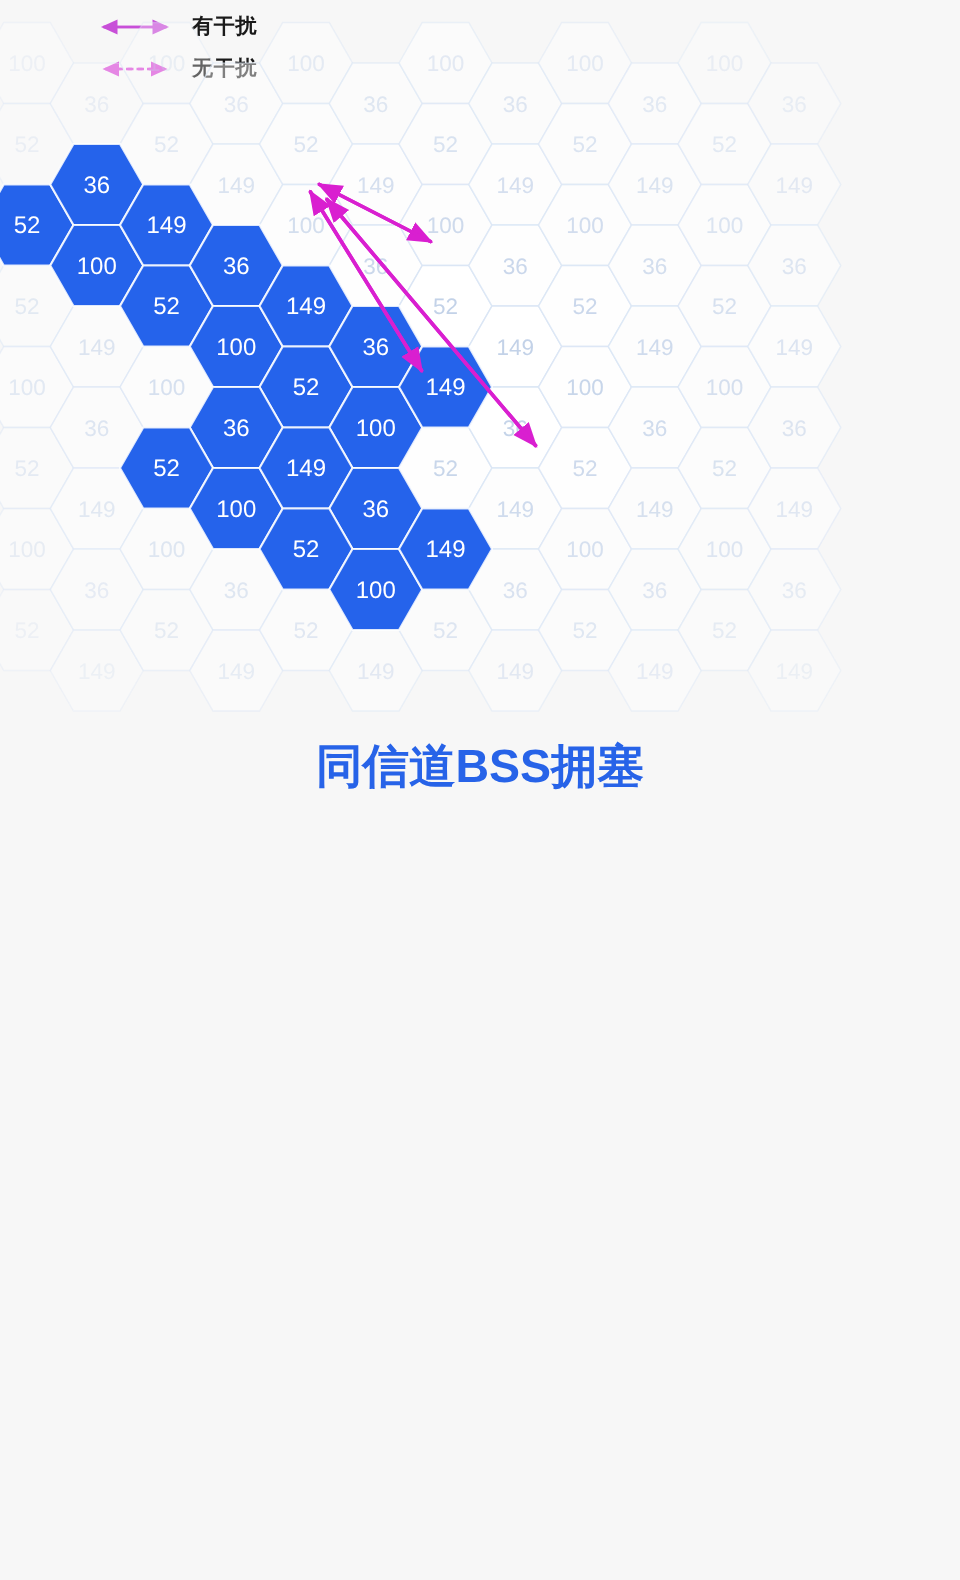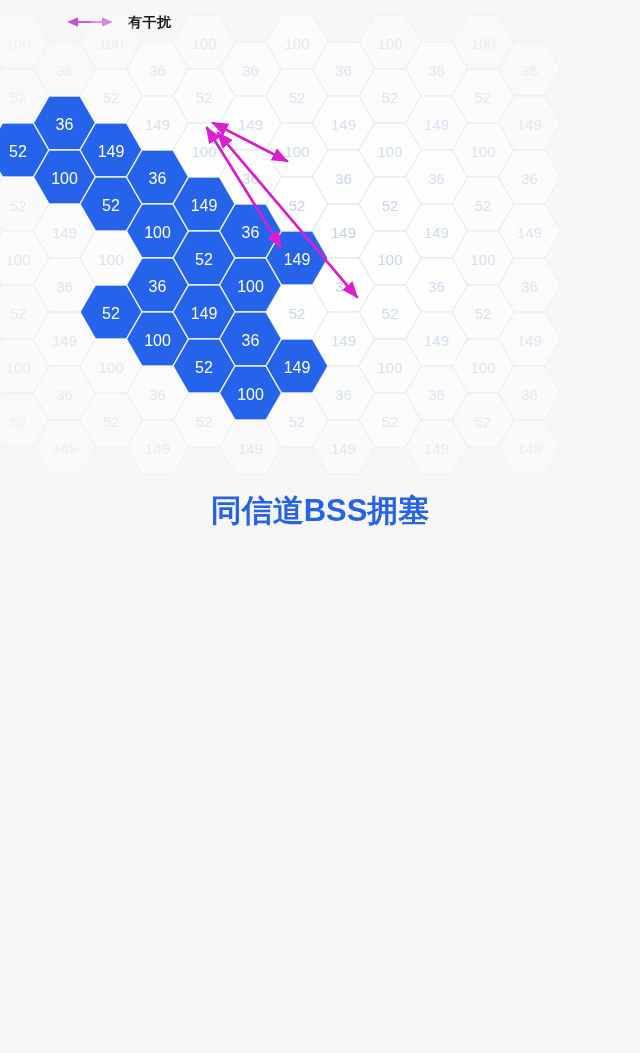--- a/index.html
+++ b/index.html
@@ -19,21 +19,21 @@
 
   .legend {
     position: absolute;
     left: 62px;
     width: 180px;
   }
   #legend-top { top: 4px; }
 
   .legend-row {
     display: flex;
-    align-items: flex-end;
+    align-items: center;
     height: 28px;
   }
   .legend-swatch {
     width: 56px; height: 20px;
     flex: 0 0 56px;
     margin-right: 10px;
   }
   .legend-label {
     font-size: 14px;
     color: #1a1a1a;
@@ -85,20 +85,35 @@
             <path d="M0,0.6 L6.5,3.5 L0,6.4 z" fill="#c84fd8"></path>
           </marker>
           <marker id="lt-sl" markerWidth="7" markerHeight="7" refX="5.5" refY="3.5" orient="auto">
             <path d="M0,0.6 L6.5,3.5 L0,6.4 z" fill="#c84fd8"></path>
           </marker>
         </defs>
         <line x1="7" y1="10" x2="49" y2="10" stroke="#c84fd8" stroke-width="1.7" marker-end="url(#lt-sr)"></line>
         <line x1="49" y1="10" x2="7" y2="10" stroke="#c84fd8" stroke-width="1.7" marker-end="url(#lt-sl)"></line>
       </svg>
       <span class="legend-label">有干扰</span>
+    </div>
+    <div class="legend-row">
+      <svg class="legend-swatch" viewBox="0 0 56 20">
+        <defs>
+          <marker id="lt-dr" markerWidth="7" markerHeight="7" refX="5.5" refY="3.5" orient="auto">
+            <path d="M0,0.6 L6.5,3.5 L0,6.4 z" fill="#d94fd8"></path>
+          </marker>
+          <marker id="lt-dl" markerWidth="7" markerHeight="7" refX="5.5" refY="3.5" orient="auto">
+            <path d="M0,0.6 L6.5,3.5 L0,6.4 z" fill="#d94fd8"></path>
+          </marker>
+        </defs>
+        <line x1="8" y1="10" x2="48" y2="10" stroke="#d94fd8" stroke-width="1.7" stroke-dasharray="4,3" marker-end="url(#lt-dr)"></line>
+        <line x1="48" y1="10" x2="8" y2="10" stroke="#d94fd8" stroke-width="1.7" stroke-dasharray="4,3" marker-end="url(#lt-dl)"></line>
+      </svg>
+      <span class="legend-label">无干扰</span>
     </div>
   </div>
 
   <div class="grid-wrap" id="grid-top">
     <svg id="svg-top" width="640" height="420" viewBox="0 0 640 420">
         <defs>
           <marker id="ah-svg-top" markerWidth="8" markerHeight="8" refX="6.2" refY="3.2" orient="auto">
             <path d="M0,0.4 L7,3.2 L0,6.0 z" fill="#d91fd0"></path>
           </marker>
         </defs>

